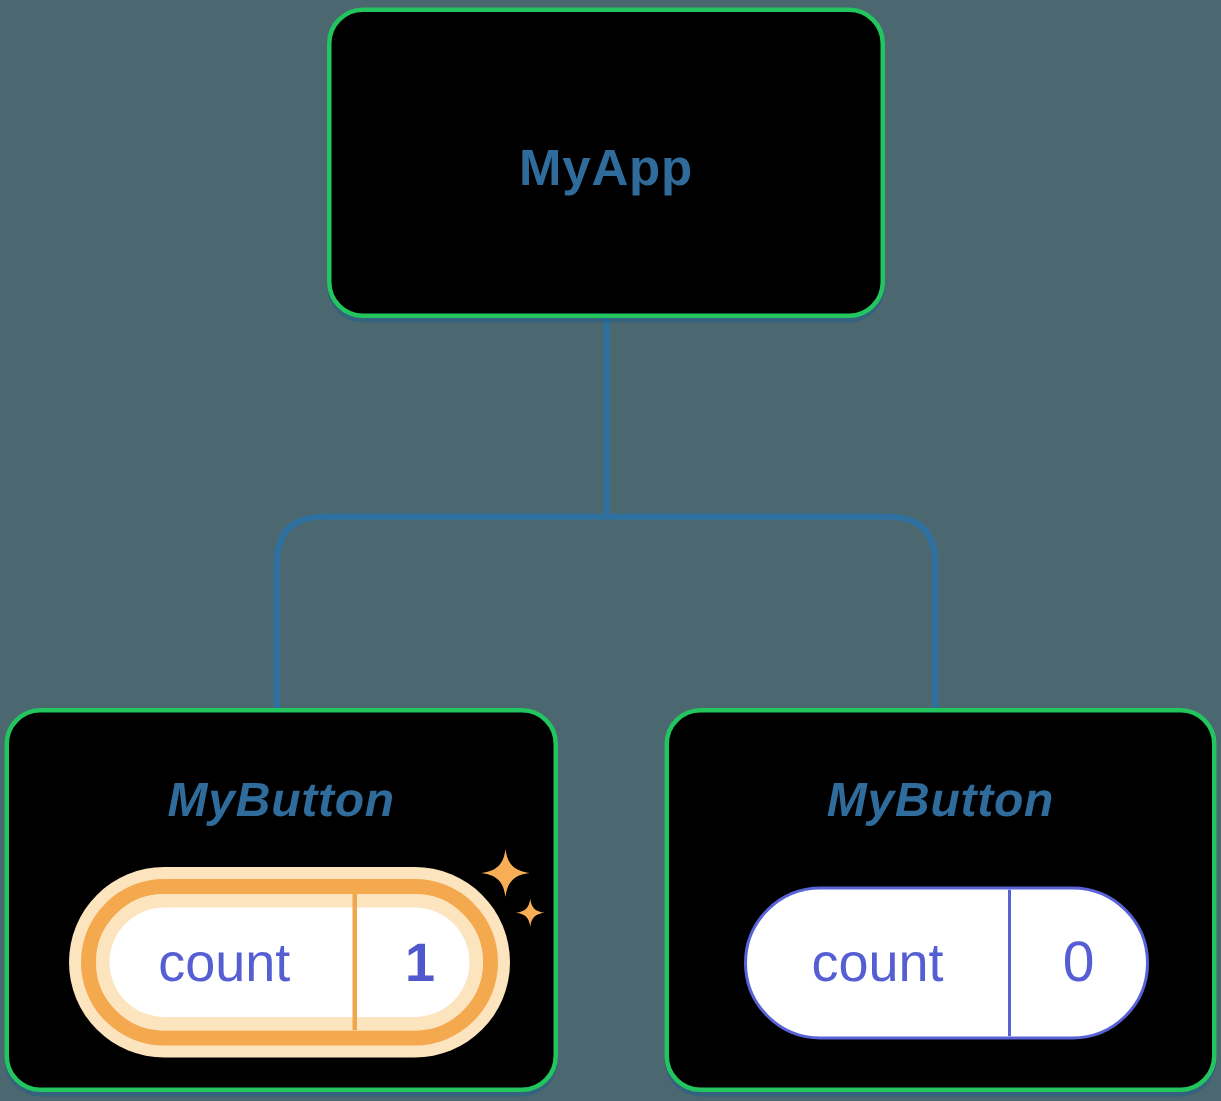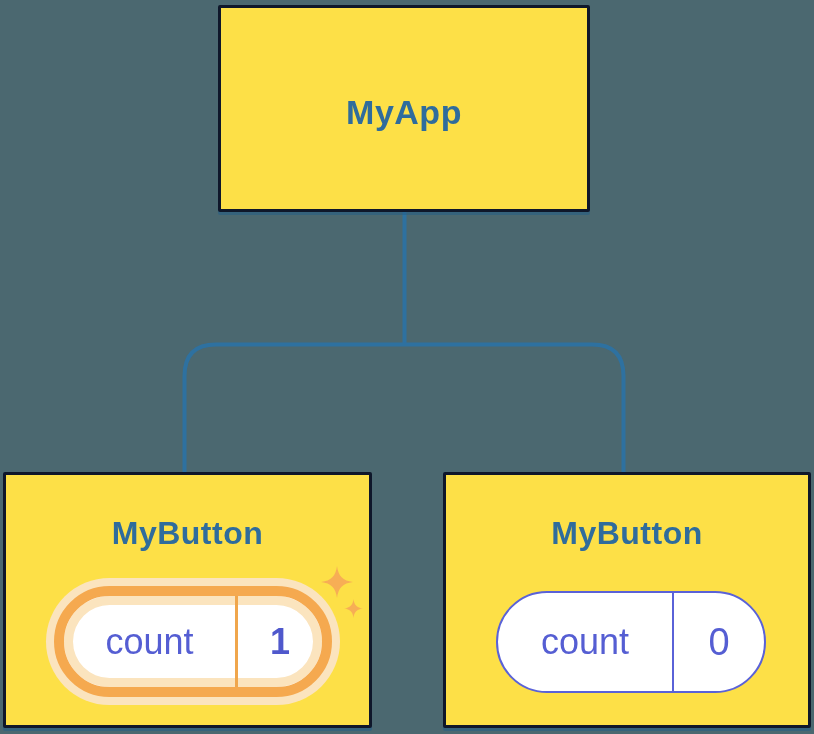--- a/index.html
+++ b/index.html
@@ -8,23 +8,23 @@
     background: #4B6870;
     font-family: "Liberation Sans", "DejaVu Sans", sans-serif;
     overflow: hidden;
   }
   .stage { position: relative; width: 814px; height: 734px; }
 
   .connectors { position: absolute; left: 0; top: 0; width: 814px; height: 734px; }
 
   .card {
     position: absolute;
-    background: #fde047;
-    border: 3px solid #0f172a;
-    border-radius: 2px;
+    background: #000000;
+    border: 3px solid #22c55e;
+    border-radius: 24px;
     box-shadow: 0 3px 0 rgba(36, 92, 134, 0.55);
     box-sizing: border-box;
   }
   .card-root {
     left: 218px; top: 5px; width: 372px; height: 207px;
     display: flex; align-items: center; justify-content: center;
     padding-top: 8px;
   }
   .card-left  { left: 3px;   top: 472px; width: 369px; height: 256px; }
   .card-right { left: 443px; top: 472px; width: 368px; height: 256px; }
@@ -36,20 +36,21 @@
     letter-spacing: 0.5px;
   }
   .button-title {
     position: absolute;
     left: 0; right: 0; top: 40px;
     text-align: center;
     color: #2F6C9C;
     font-size: 32px;
     font-weight: 600;
     letter-spacing: 0.5px;
+    font-style: italic;
   }
 
   
   .pill-glow {
     position: absolute;
     left: 40px; top: 103px;
     width: 294px; height: 127px;
     background: #FBE4BE;
     border-radius: 999px;
     padding: 8px;

